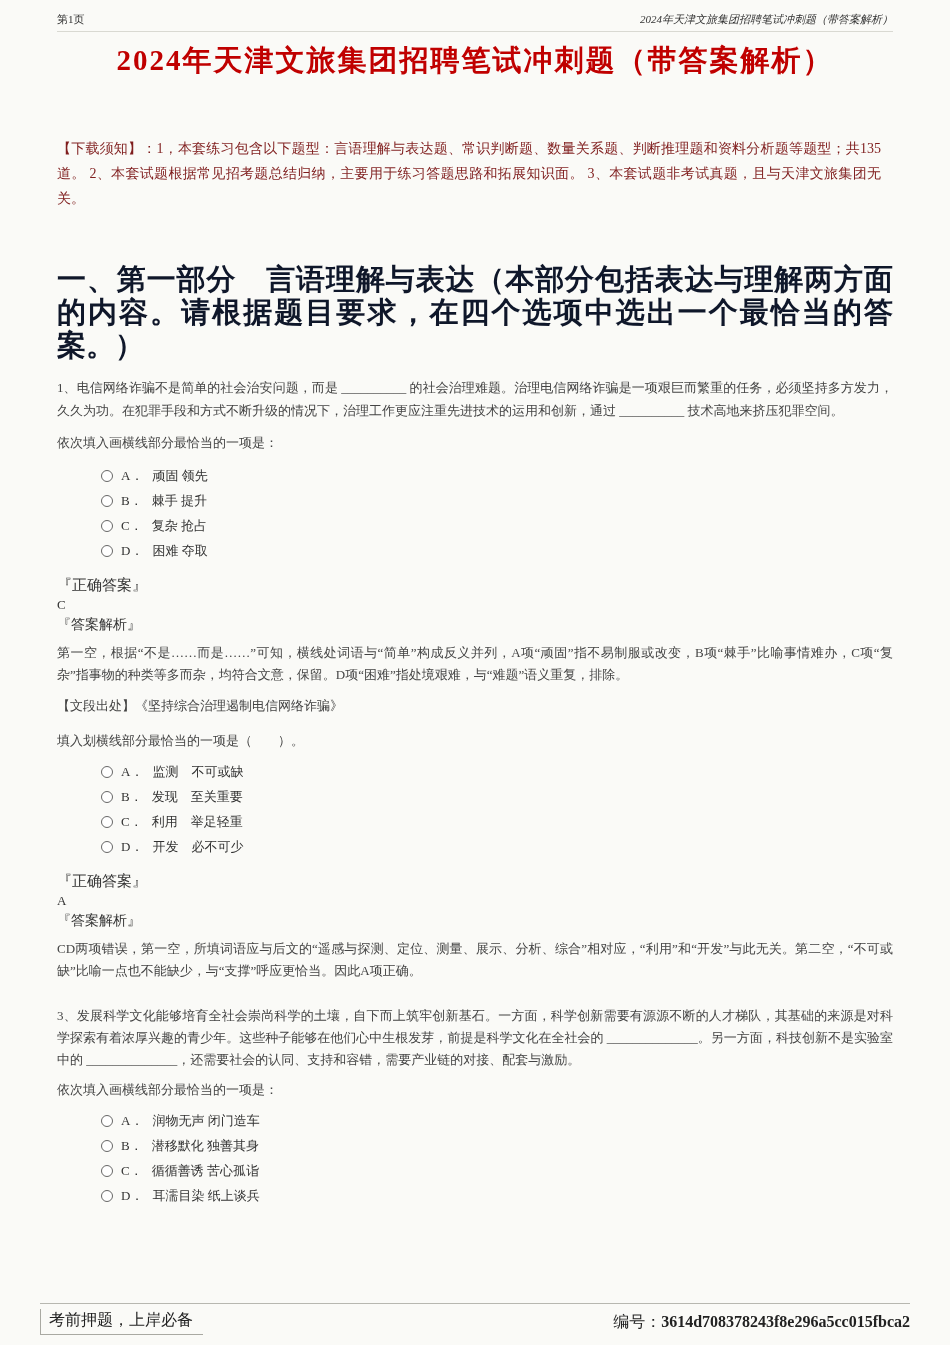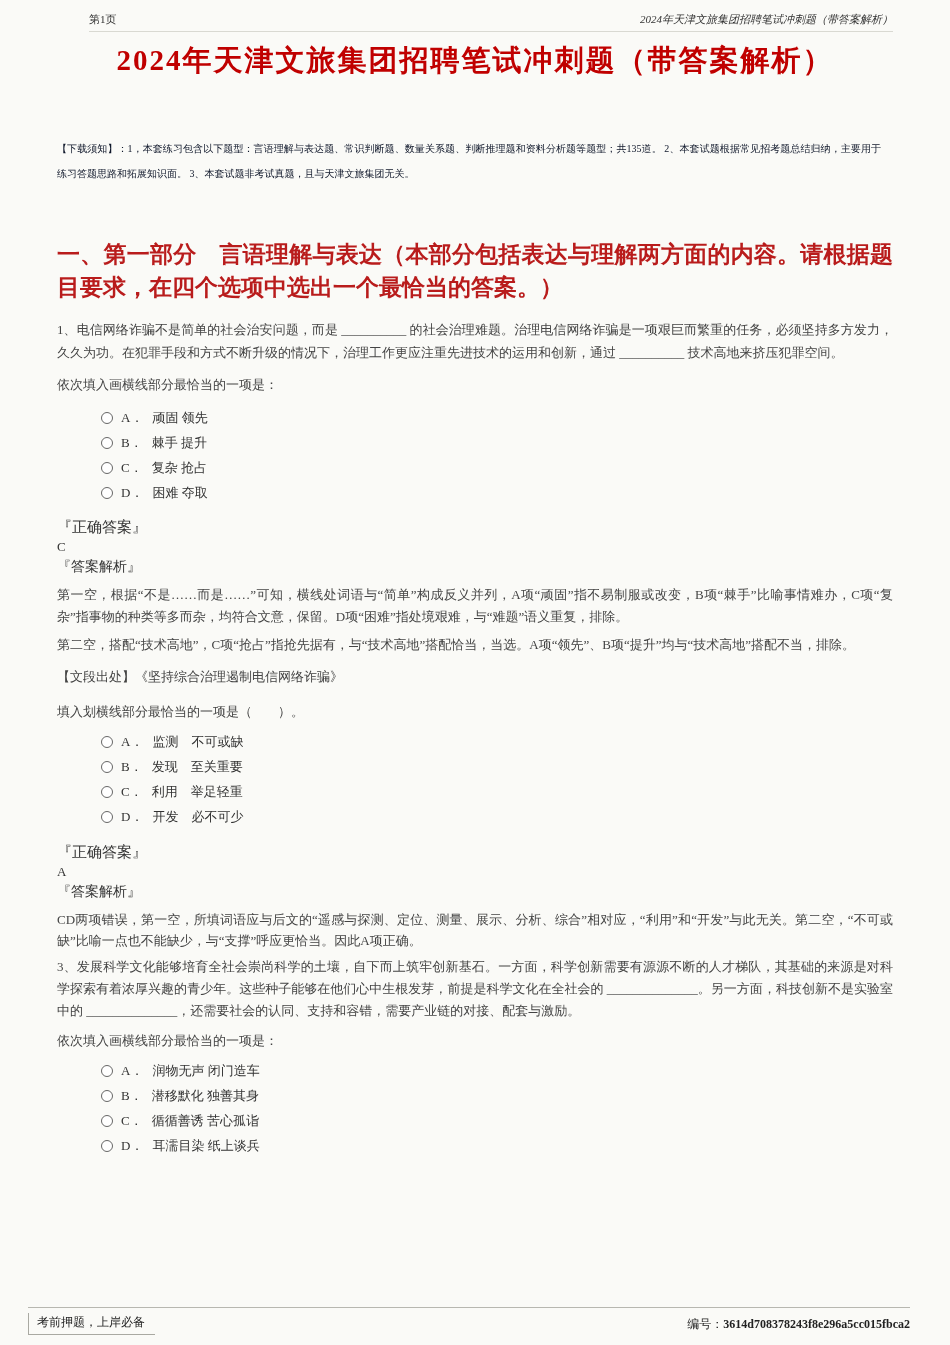--- a/index.html
+++ b/index.html
@@ -17,57 +17,56 @@
   }
   
   .hdr {
     display: flex;
     justify-content: space-between;
     align-items: flex-end;
     padding: 12px 0 4px 0;
     border-bottom: 1px solid #d9d9d2;
     font-size: 11px;
     color: #333;
-    margin-left: 32px;
   }
   .hdr-right { font-style: italic; }
   
   .doc-title {
     margin: 8px 0 0 0;
     text-align: center;
     color: #c00000;
     font-size: 29px;
     font-weight: bold;
     letter-spacing: 2px;
     line-height: 40px;
   }
   
   .notice {
     margin: 56px 12px 0 0;
-    font-size: 10px;
+    font-size: 14px;
     line-height: 25px;
-    color: #0f172a;
+    color: #7f1d1d;
     text-align: justify;
   }
   
   .section-heading {
     margin: 52px 0 0 0;
-    font-size: 23px;
+    font-size: 29px;
     font-weight: bold;
-    color: #b91c1c;
+    color: #0f172a;
     line-height: 33px;
     text-align: justify;
   }
   
   .question { font-size: 13px; color: #444; }
   .stem { margin: 0; line-height: 23px; text-align: justify; }
   .q1 .stem { margin-top: 14px; }
   .q2 { margin-top: 14px; }
   .q2 .stem { line-height: 21px; }
-  .q3 { margin-top: 4px; }
+  .q3 { margin-top: 24px; }
   .q3 .stem { line-height: 22px; }
   .prompt { margin: 10px 0 0 0; line-height: 21px; }
   .q2 .prompt { margin-top: 0; }
   .q3 .prompt { margin-top: 8px; }
   .options { margin: 10px 0 0 44px; }
   .q2 .options { margin-top: 8px; }
   .q3 .options { margin-top: 8px; }
   .option { display: flex; align-items: center; height: 25px; color: #333; }
   .radio {
     display: inline-block;
@@ -81,27 +80,27 @@
   .opt-letter { margin-right: 9px; }
   .ans-label { margin: 12px 0 0 0; font-size: 15px; line-height: 20px; color: #333; }
   .q2 .ans-label.first { margin-top: 12px; }
   .ans-value { margin: 0; font-size: 13px; line-height: 20px; color: #333; }
   .analysis-label { margin: 0; font-size: 14px; line-height: 20px; color: #333; }
   .analysis-p { margin: 7px 0 0 0; line-height: 21.5px; text-align: justify; }
   .source { margin: 10px 0 0 0; line-height: 21px; }
   
   .ftr {
     position: absolute;
-    left: 28px; right: 40px; bottom: 10px;
+    left: 40px; right: 40px; bottom: 10px;
     border-top: 1px solid #b7b7b0;
     padding-top: 5px;
     display: flex;
     justify-content: space-between;
     align-items: center;
-    font-size: 12px;
+    font-size: 16px;
     color: #222;
   }
   .ftr-left {
     border-left: 1px solid #a9a9a2;
     border-bottom: 1px solid #a9a9a2;
     padding: 1px 10px 3px 8px;
   }
   .ftr-right .serial { font-weight: bold; }
 </style>
 </head>
@@ -142,21 +141,20 @@
       <div class="option">
         <span class="radio"></span>
         <span class="opt-letter">D．</span>
         <span class="opt-text">困难 夺取</span>
       </div>
     </div>
     <p class="ans-label">『正确答案』</p>
     <p class="ans-value">C</p>
     <p class="analysis-label">『答案解析』</p>
     <p class="analysis-p">第一空，根据“不是……而是……”可知，横线处词语与“简单”构成反义并列，A项“顽固”指不易制服或改变，B项“棘手”比喻事情难办，C项“复杂”指事物的种类等多而杂，均符合文意，保留。D项“困难”指处境艰难，与“难题”语义重复，排除。</p>
-    <p class="analysis-p">第二空，搭配“技术高地”，C项“抢占”指抢先据有，与“技术高地”搭配恰当，当选。A项“领先”、B项“提升”均与“技术高地”搭配不当，排除。</p>
     <p class="source">【文段出处】《坚持综合治理遏制电信网络诈骗》</p>
   </section>
 
   <section class="question q2">
     <p class="prompt">填入划横线部分最恰当的一项是（　　）。</p>
     <div class="options">
       <div class="option">
         <span class="radio"></span>
         <span class="opt-letter">A．</span>
         <span class="opt-text">监测　不可或缺</span>

